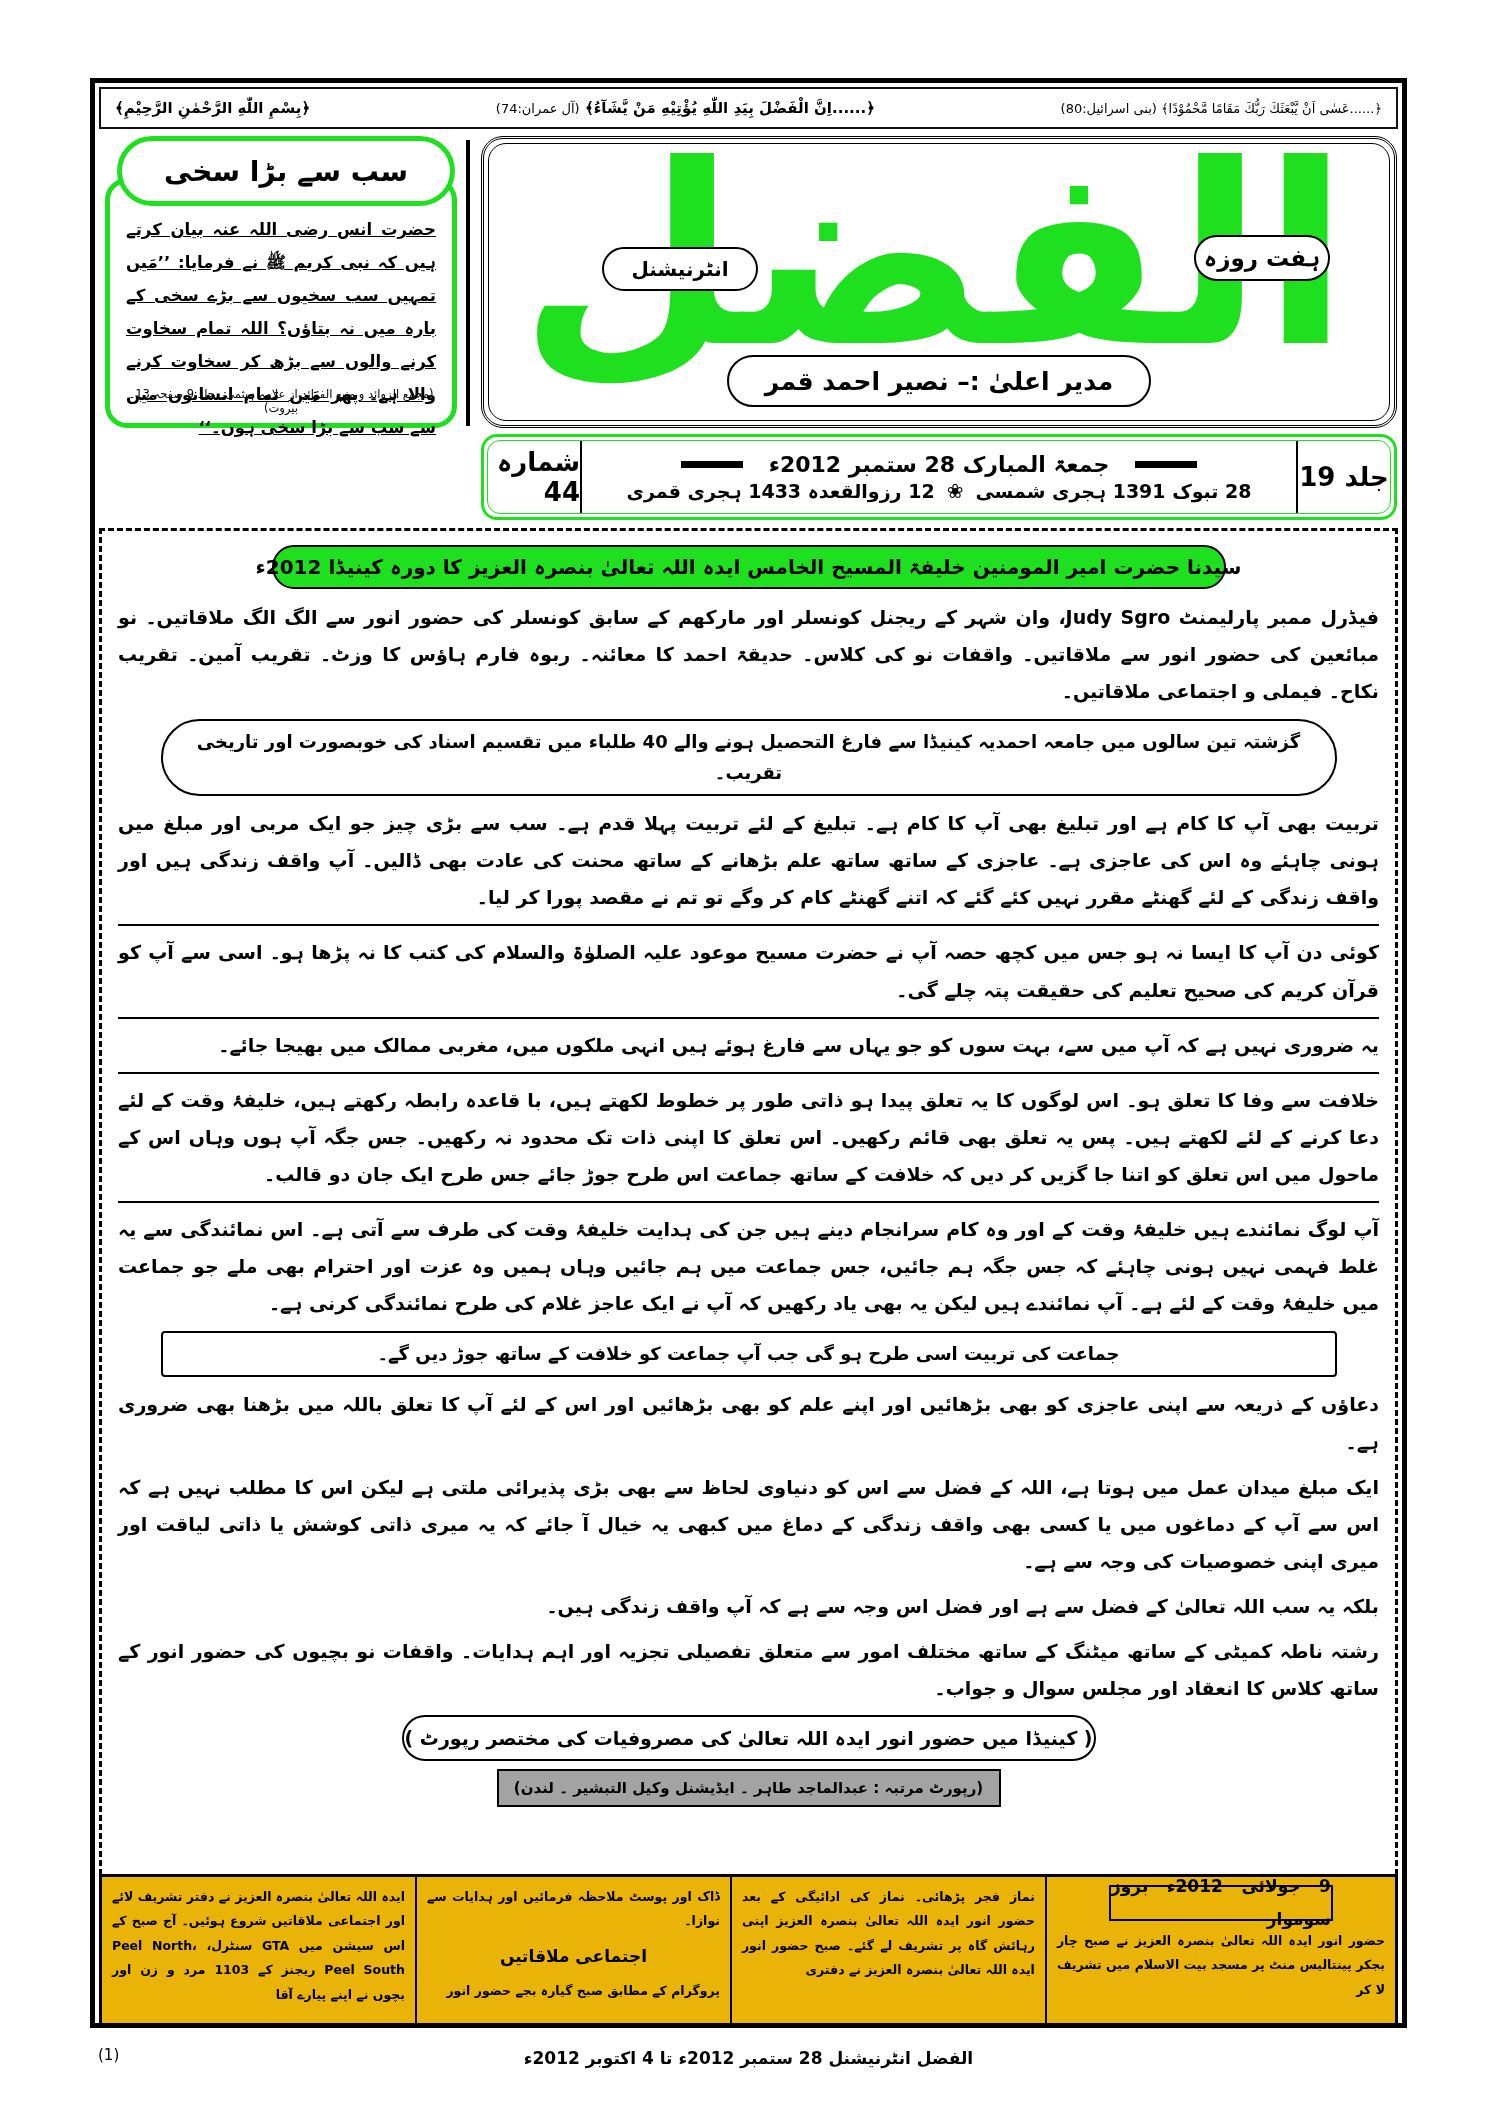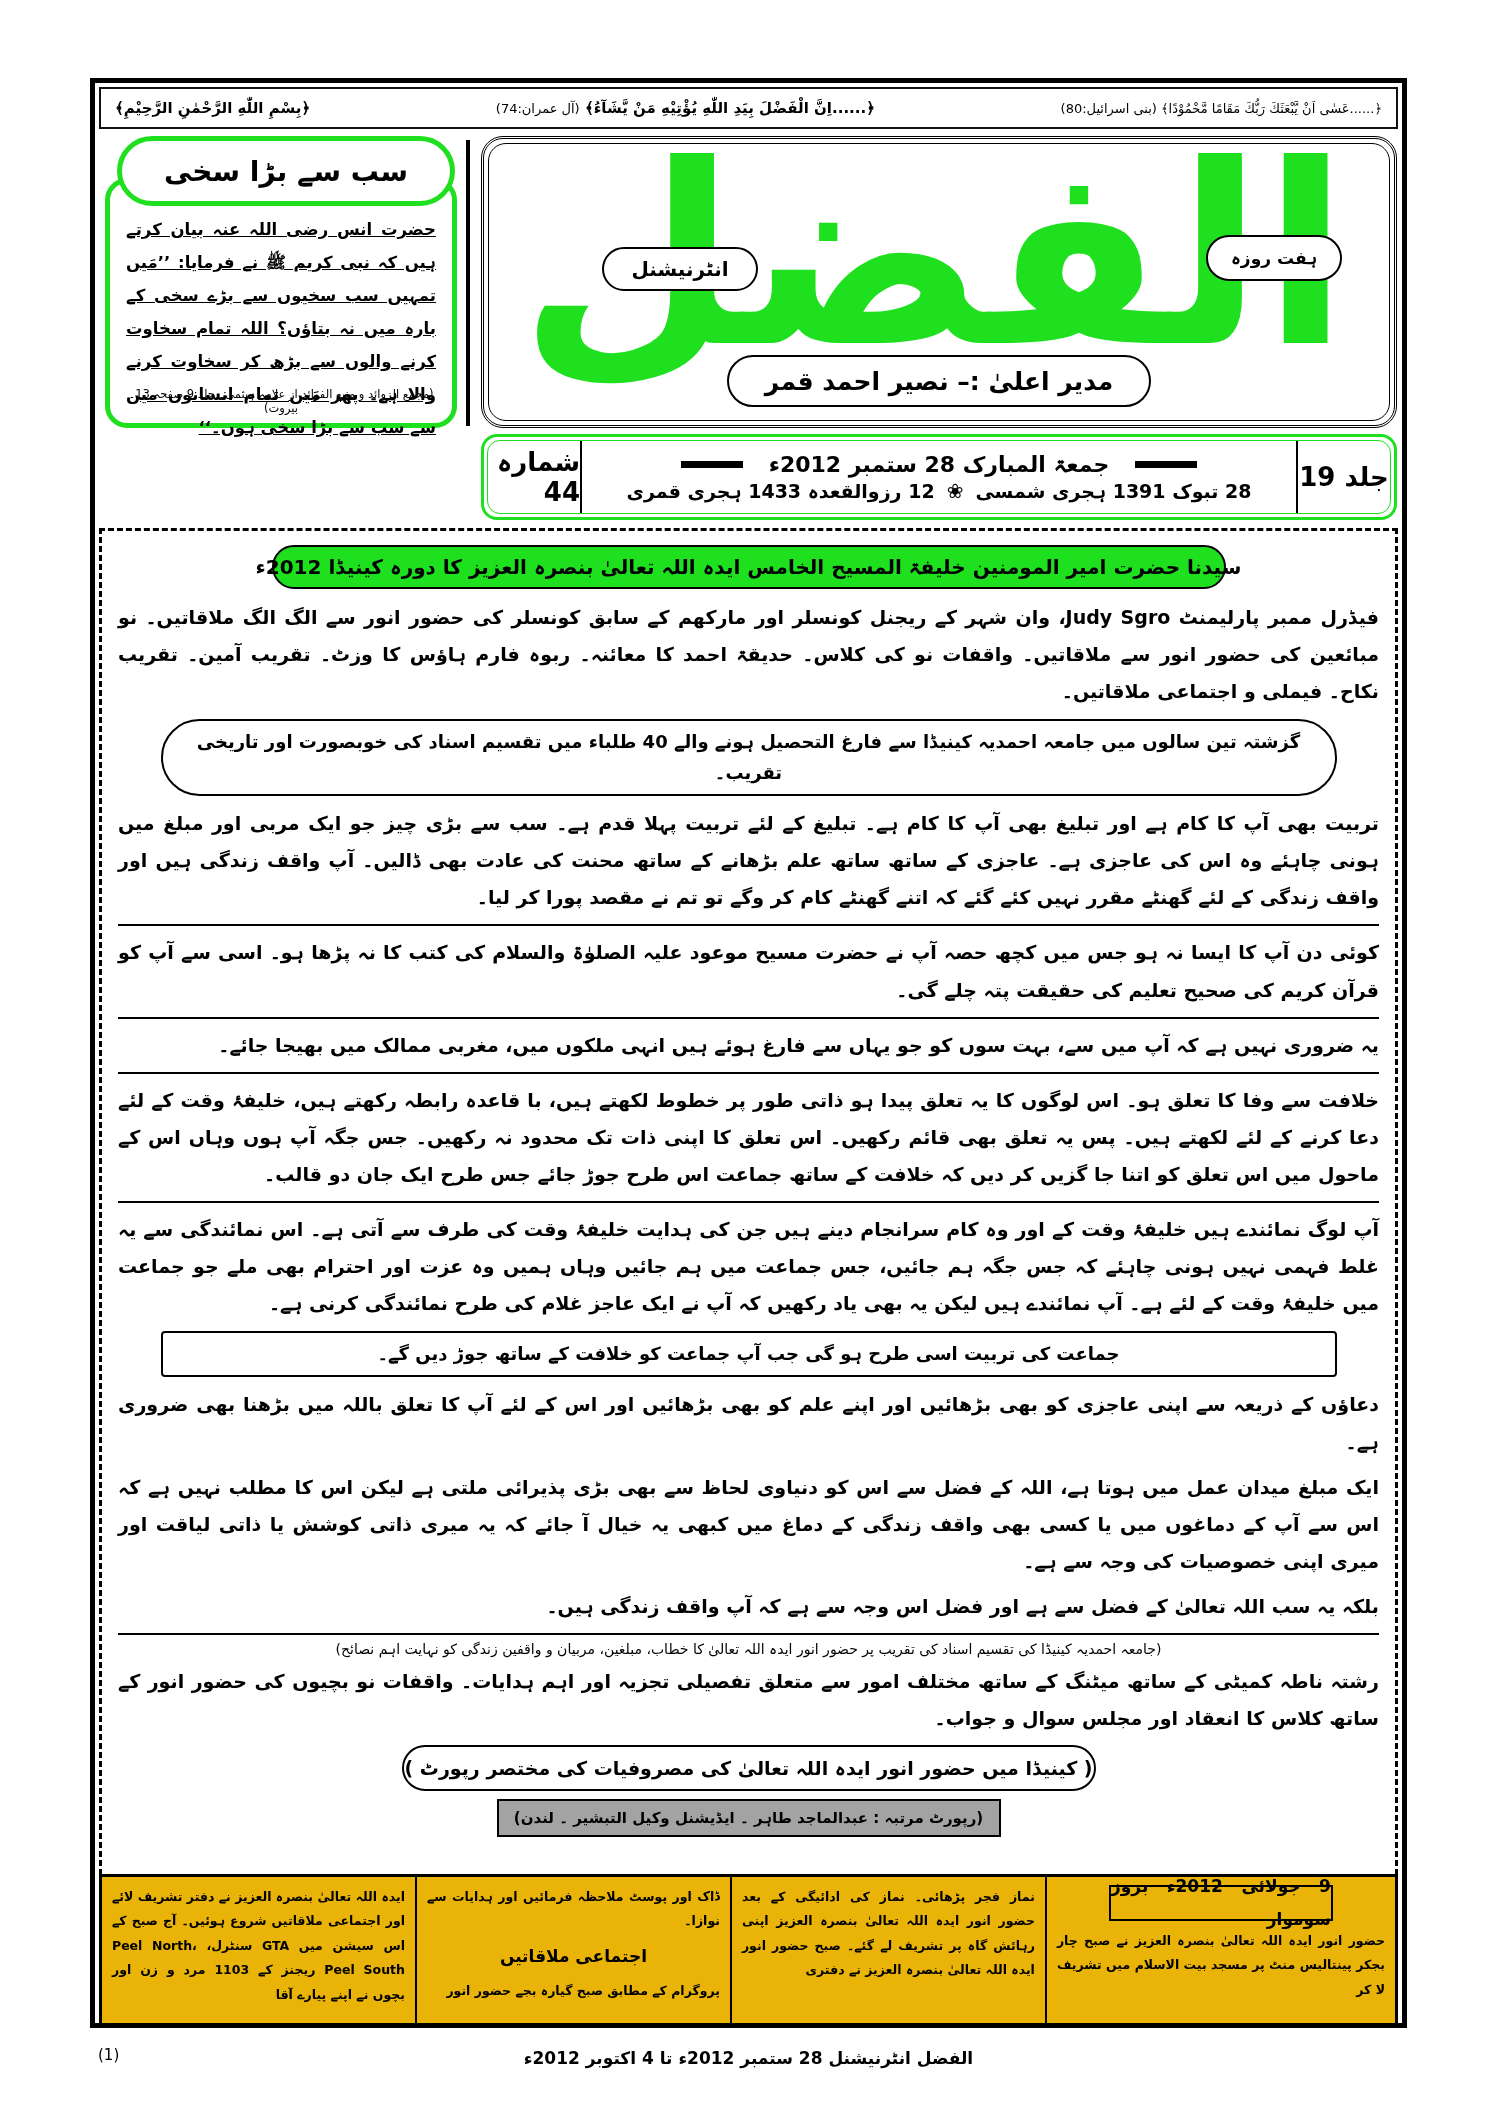--- a/index.html
+++ b/index.html
@@ -48,21 +48,21 @@
     font-size:250px;font-weight:700;line-height:280px;
     text-align:center;direction:rtl;letter-spacing:-4px;
     white-space:nowrap;
   }
   .pill{
     position:absolute;border:2px solid #000;border-radius:999px;
     background:#fff;display:flex;align-items:center;justify-content:center;
     font-size:20px;font-weight:700;direction:rtl;white-space:nowrap;
     box-shadow:0 0 0 1px #fff inset;
   }
-  .pill-weekly{right:52px;top:96px;width:132px;height:42px;font-size:17px;}
+  .pill-weekly{right:64px;top:96px;width:132px;height:42px;font-size:23px;}
   .pill-intl{left:118px;top:108px;width:152px;height:40px;font-size:20px;}
   .pill-editor{
     left:50%;transform:translateX(-50%);bottom:18px;
     width:420px;height:48px;font-size:25px;
   }
   
   .datebar{
     position:absolute;left:481px;top:434px;width:916px;height:86px;
     border:3px solid #1fe01f;border-radius:16px;box-sizing:border-box;
     background:#fff;display:flex;flex-direction:row;align-items:stretch;
@@ -268,21 +268,20 @@
     <div class="rule-line"></div>
 
     <p class="body">آپ لوگ نمائندے ہیں خلیفۂ وقت کے اور وہ کام سرانجام دینے ہیں جن کی ہدایت خلیفۂ وقت کی طرف سے آتی ہے۔ اس نمائندگی سے یہ غلط فہمی نہیں ہونی چاہئے کہ جس جگہ ہم جائیں، جس جماعت میں ہم جائیں وہاں ہمیں وہ عزت اور احترام بھی ملے جو جماعت میں خلیفۂ وقت کے لئے ہے۔ آپ نمائندے ہیں لیکن یہ بھی یاد رکھیں کہ آپ نے ایک عاجز غلام کی طرح نمائندگی کرنی ہے۔</p>
 
     <div class="pq sq">جماعت کی تربیت اسی طرح ہو گی جب آپ جماعت کو خلافت کے ساتھ جوڑ دیں گے۔</div>
 
     <p class="body">دعاؤں کے ذریعہ سے اپنی عاجزی کو بھی بڑھائیں اور اپنے علم کو بھی بڑھائیں اور اس کے لئے آپ کا تعلق باللہ میں بڑھنا بھی ضروری ہے۔</p>
     <p class="body">ایک مبلغ میدان عمل میں ہوتا ہے، اللہ کے فضل سے اس کو دنیاوی لحاظ سے بھی بڑی پذیرائی ملتی ہے لیکن اس کا مطلب نہیں ہے کہ اس سے آپ کے دماغوں میں یا کسی بھی واقف زندگی کے دماغ میں کبھی یہ خیال آ جائے کہ یہ میری ذاتی کوشش یا ذاتی لیاقت اور میری اپنی خصوصیات کی وجہ سے ہے۔</p>
     <p class="body">بلکہ یہ سب اللہ تعالیٰ کے فضل سے ہے اور فضل اس وجہ سے ہے کہ آپ واقف زندگی ہیں۔</p>
 
-    <div class="attrib">(جامعہ احمدیہ کینیڈا کی تقسیم اسناد کی تقریب پر حضور انور ایدہ اللہ تعالیٰ کا خطاب، مبلغین، مربیان و واقفین زندگی کو نہایت اہم نصائح)</div>
 
     <p class="body">رشتہ ناطہ کمیٹی کے ساتھ میٹنگ کے ساتھ مختلف امور سے متعلق تفصیلی تجزیہ اور اہم ہدایات۔ واقفات نو بچیوں کی حضور انور کے ساتھ کلاس کا انعقاد اور مجلس سوال و جواب۔</p>
 
     <div class="report-pill">( کینیڈا میں حضور انور ایدہ اللہ تعالیٰ کی مصروفیات کی مختصر رپورٹ )</div>
     <div class="report-box">(رپورٹ مرتبہ : عبدالماجد طاہر ۔ ایڈیشنل وکیل التبشیر ۔ لندن)</div>
   </div>
 
   <div class="footer-cols">
     <div class="fcol first">
       <div class="fdate-box">9 جولائی 2012ء بروز سوموار</div>

